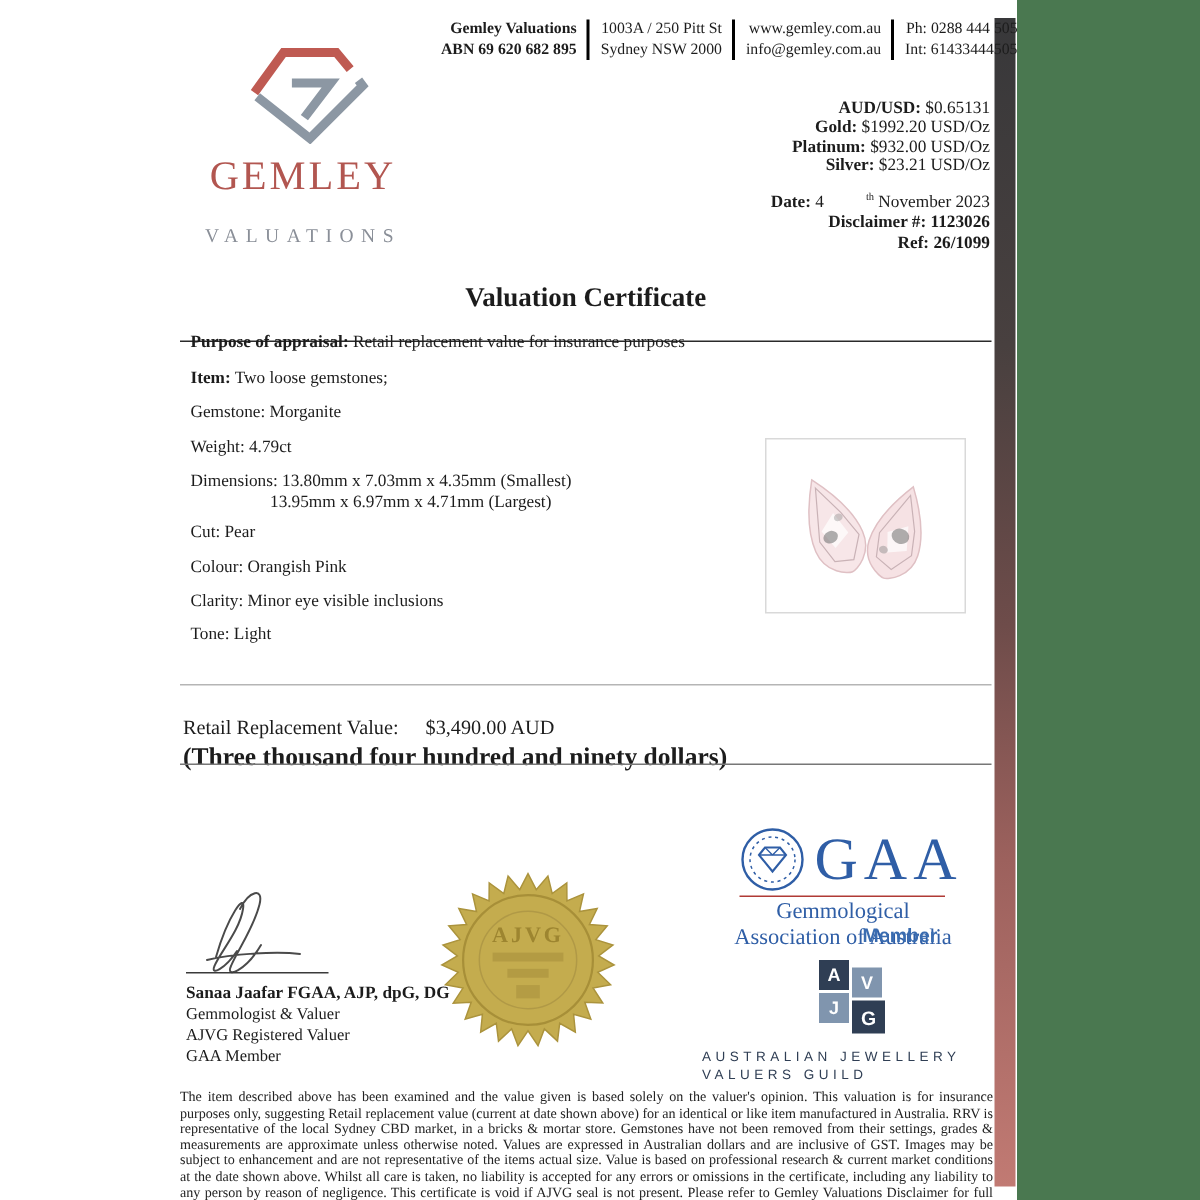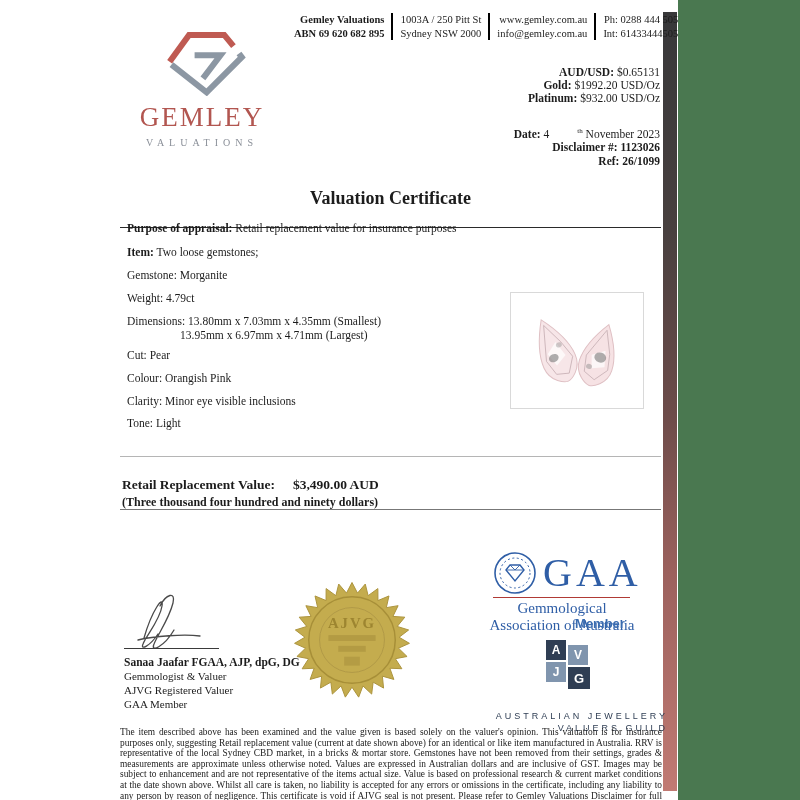--- a/index.html
+++ b/index.html
@@ -12,21 +12,21 @@
 
   
   .green-strip { left:678px; top:0; width:122px; height:800px; background:#4a7850; }
   .edge-bar { left:663px; top:12px; width:14px; height:779px;
     background:linear-gradient(180deg,#38383a 0%,#48403f 28%,#6e4c4a 52%,#9c615d 72%,#c17a73 100%); }
 
   
   .logo-block { left:128px; top:22px; width:148px; text-align:center; }
   .logo-block svg { display:block; margin:0 auto; }
   .logo-word { font-size:27px; letter-spacing:2px; color:#b25650; margin-top:6px;text-align:center; }
-  .logo-sub { font-size:10px; letter-spacing:5px; color:#8a8f98; margin-top:4px; }
+  .logo-sub { font-size:13px; letter-spacing:5px; color:#8a8f98; margin-top:16px; }
 
   
   .contact-block { left:287px; top:13px; display:flex; font-size:10.5px; line-height:13.5px;text-align:right; }
   .contact-col { padding:0 7px; }
   .contact-col + .contact-col { border-left:2px solid #000000; }
   .contact-col.bold { font-weight:bold; }
 
   
   .rates-block { left:420px; top:66px; width:240px; text-align:right; font-size:11.5px; line-height:12.8px; }
   .meta-block  { left:420px; top:125px; width:240px; text-align:right; font-size:11.5px; line-height:13.5px; }
@@ -42,23 +42,23 @@
   .detail { left:127px; font-size:11.5px; white-space:pre; }
   .d0 { top:222px; } .d1 { top:246px; } .d2 { top:269px; } .d3 { top:292px; }
   .d4 { top:315px; } .d4b { top:329px; left:180px; }
   .d5 { top:349px; } .d6 { top:372px; } .d7 { top:395px; } .d8 { top:417px; }
 
   
   .gem-photo { left:510px; top:292px; width:134px; height:117px; border:1px solid #d9d9d9; background:#fff; }
 
   
   .rule-top { left:120px; top:456px; width:541px; border-top:1px solid #b5b5b5; }
-  .value-line1 { left:122px; top:477px; font-size:13.5px; font-weight:bold; }
+  .value-line1 { left:122px; top:477px; font-size:13.5px; font-weight:normal; }
   .value-amount { margin-left:18px; }
-  .value-line2 { left:122px; top:495px; font-size:12px; font-weight:bold; }
+  .value-line2 { left:122px; top:495px; font-size:17px; font-weight:bold; }
   .rule-bottom { left:120px; top:509px; width:541px; border-top:1px solid #777; }
 
   
   .sig-svg { left:134px; top:590px; }
   .sig-line { left:124px; top:648px; width:95px; border-top:1px solid #3a3a3a; }
   .signatory { left:124px; top:655px; font-size:11px; line-height:14px; }
   .signatory .name { font-weight:bold; font-size:11.5px; }
 
   
   .seal { left:293px; top:581px; width:118px; height:118px; }
@@ -68,22 +68,22 @@
   .gaa-acronym { left:543px; top:549px; font-size:40px; color:#2f5ea6; letter-spacing:4px; }
   .gaa-underline { left:493px; top:597px; width:137px; border-top:1.5px solid #b03a35; }
   .gaa-name { left:489px; top:600px; width:146px; text-align:center; font-size:15px; color:#2f5ea6; }
   .gaa-member { left:560px; top:616px; width:80px; text-align:center;
     font-family:"Liberation Sans", sans-serif; font-size:13px; font-weight:bold; color:#3a6cb0; }
 
   
   .ajvg-sq { position:absolute; display:flex; align-items:center; justify-content:center;
     color:#fff; font-family:"Liberation Sans", sans-serif; font-weight:bold; }
   .sq-dark { background:#2f3e54; } .sq-light { background:#8095ae; }
-  .ajvg-line { left:468px; width:200px; text-align:right; font-family:"Liberation Sans", sans-serif;
-    font-size:9px; letter-spacing:3px; color:#2f3e54;margin-top:12px; }
+  .ajvg-line { left:468px; width:200px; text-align:left; font-family:"Liberation Sans", sans-serif;
+    font-size:9px; letter-spacing:3px; color:#2f3e54; }
   .ajvg-line1 { top:699px; } .ajvg-line2 { top:711px; }
 
   
   .disclaimer { left:120px; top:727px; width:542px; font-size:9.4px; line-height:10.6px;
     text-align:justify; color:#222; }
 </style>
 </head>
 <body>
 
 <div class="abs green-strip"></div>
@@ -115,20 +115,21 @@
   <div class="contact-col">
     <div>Ph: 0288 444 505</div>
     <div>Int: 61433444505</div>
   </div>
 </div>
 
 <div class="abs rates-block">
   <div><span class="lbl">AUD/USD:</span><span> $0.65131</span></div>
   <div><span class="lbl">Gold:</span><span> $1992.20 USD/Oz</span></div>
   <div><span class="lbl">Platinum:</span><span> $932.00 USD/Oz</span></div>
+  <div><span class="lbl">Silver:</span><span> $23.21 USD/Oz</span></div>
 </div>
 
 <div class="abs meta-block">
   <div><span class="lbl">Date: </span><span>4</span><sup>th</sup><span> November 2023</span></div>
   <div><span class="lbl">Disclaimer #:</span><span class="val"> 1123026</span></div>
   <div><span class="lbl">Ref:</span><span class="val"> 26/1099</span></div>
 </div>
 
 <div class="abs title-block">Valuation Certificate</div>
 

